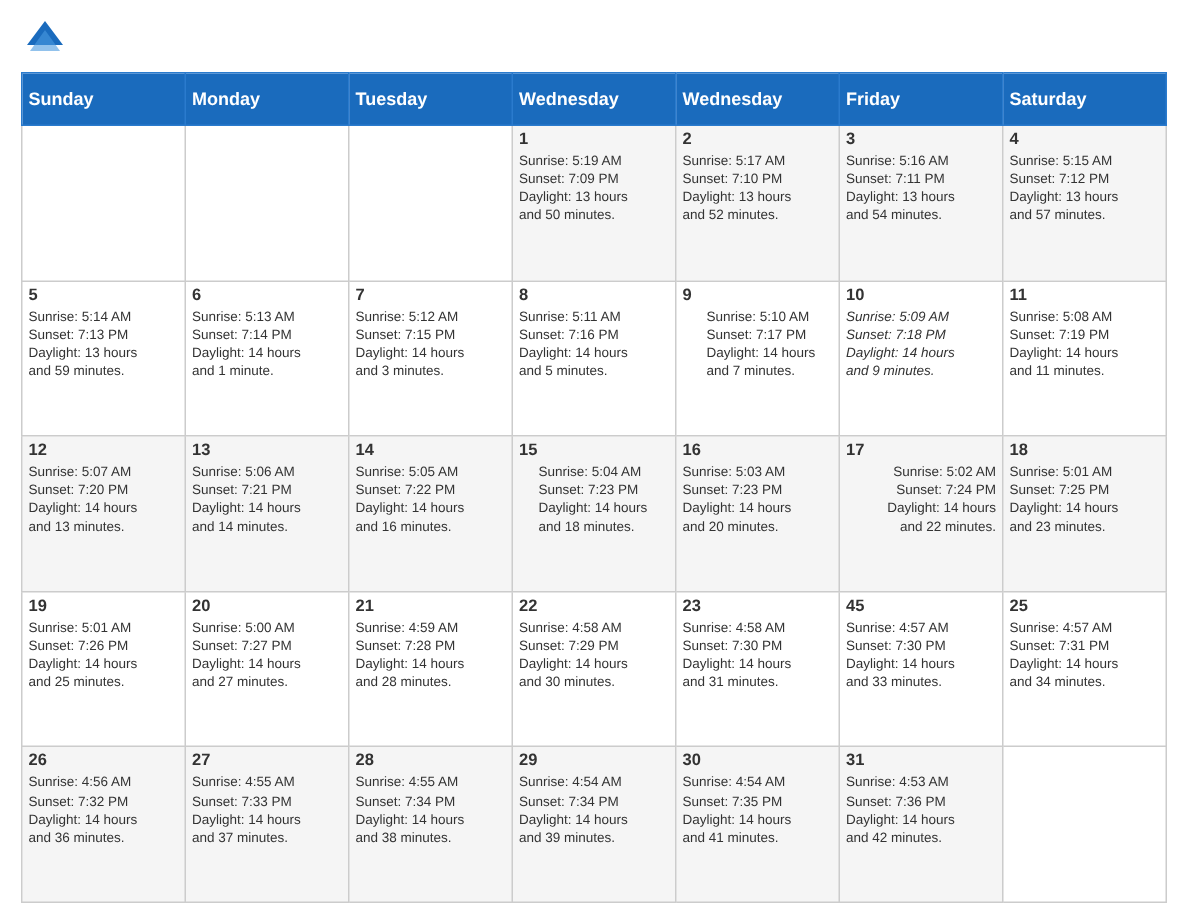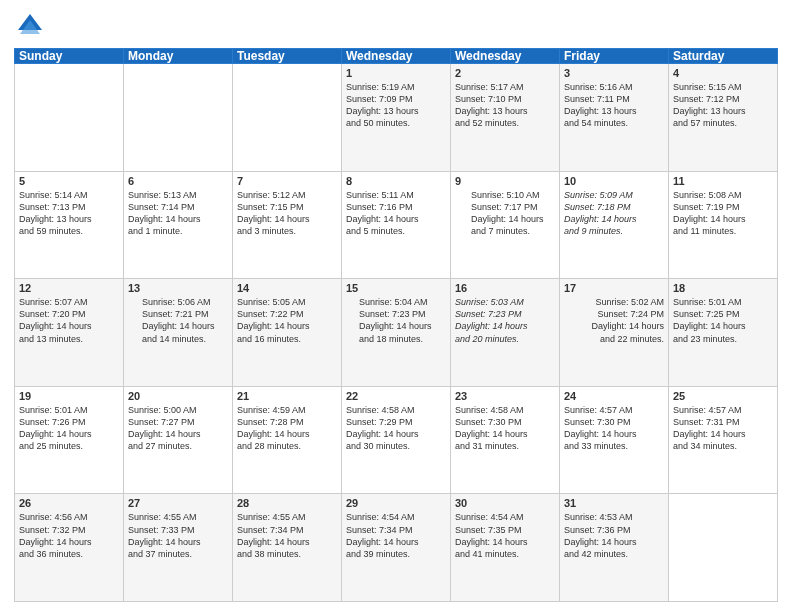--- a/index.html
+++ b/index.html
@@ -66,21 +66,21 @@
       width: 100%;
       table-layout: fixed;
     }
     .calendar thead tr {
       background: #1a6bbd;
     }
     .calendar thead th {
       color: #fff;
       font-size: 12px;
       font-weight: bold;
-      padding: 0 4px;
+      padding: 10px 4px;
       border: 1px solid #2a7bcd;
       text-align: left;
     }
     .calendar tbody tr {
       border: 1px solid #ccc;
     }
     .calendar tbody td {
       vertical-align: top;
       padding: 3px 4px;
       border: 1px solid #ccc;
@@ -232,42 +232,42 @@
         <tr>
           <td>
             <span class="day-num">12</span>
             <div class="day-info" style="white-space: pre-line;">Sunrise: 5:07 AM
 Sunset: 7:20 PM
 Daylight: 14 hours
 and 13 minutes.</div>
           </td>
           <td>
             <span class="day-num">13</span>
-            <div class="day-info" style="white-space: pre-line; margin-left: 14px;">Sunrise: 5:06 AM
+            <div class="day-info" style="white-space: pre-line;">Sunrise: 5:06 AM
 Sunset: 7:21 PM
 Daylight: 14 hours
 and 14 minutes.</div>
           </td>
           <td>
             <span class="day-num">14</span>
             <div class="day-info" style="white-space: pre-line;">Sunrise: 5:05 AM
 Sunset: 7:22 PM
 Daylight: 14 hours
 and 16 minutes.</div>
           </td>
           <td>
             <span class="day-num">15</span>
             <div class="day-info" style="white-space: pre-line; margin-left: 13px;">Sunrise: 5:04 AM
 Sunset: 7:23 PM
 Daylight: 14 hours
 and 18 minutes.</div>
           </td>
           <td>
             <span class="day-num">16</span>
-            <div class="day-info" style="white-space: pre-line; font-style: italic;">Sunrise: 5:03 AM
+            <div class="day-info" style="white-space: pre-line;">Sunrise: 5:03 AM
 Sunset: 7:23 PM
 Daylight: 14 hours
 and 20 minutes.</div>
           </td>
           <td>
             <span class="day-num">17</span>
             <div class="day-info" style="white-space: pre-line; text-align: right;">Sunrise: 5:02 AM
 Sunset: 7:24 PM
 Daylight: 14 hours
 and 22 minutes.</div>
@@ -310,21 +310,21 @@
 and 30 minutes.</div>
           </td>
           <td>
             <span class="day-num">23</span>
             <div class="day-info" style="white-space: pre-line;">Sunrise: 4:58 AM
 Sunset: 7:30 PM
 Daylight: 14 hours
 and 31 minutes.</div>
           </td>
           <td>
-            <span class="day-num">24</span>
+            <span class="day-num">45</span>
             <div class="day-info" style="white-space: pre-line;">Sunrise: 4:57 AM
 Sunset: 7:30 PM
 Daylight: 14 hours
 and 33 minutes.</div>
           </td>
           <td>
             <span class="day-num">25</span>
             <div class="day-info" style="white-space: pre-line;">Sunrise: 4:57 AM
 Sunset: 7:31 PM
 Daylight: 14 hours

